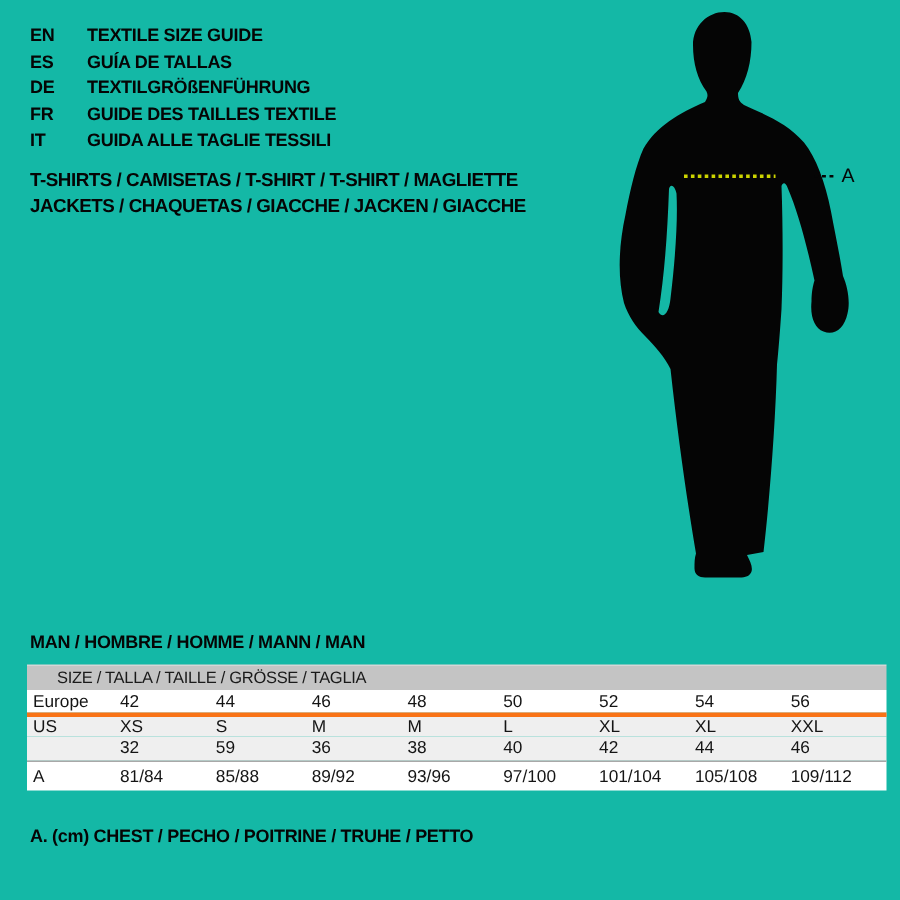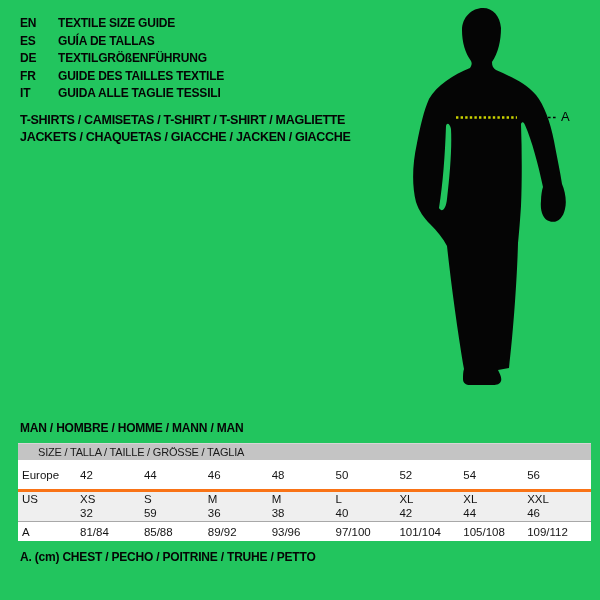--- a/index.html
+++ b/index.html
@@ -1,18 +1,18 @@
 <!DOCTYPE html>
 <html><head>
 <meta charset="utf-8">
 <style>
   * { margin:0; padding:0; box-sizing:border-box; }
   html,body { width:600px; height:600px; background:#ffffff; overflow:hidden;
               font-family:"Liberation Sans", sans-serif; color:#050505; }
-  #canvas { position:relative; width:600px; height:600px; background:#22c55e; }
+  #canvas { position:relative; width:600px; height:600px; background:#14b8a6; }
 
   
   .lang-list { position:absolute; left:20px; top:15px; }
   .lang-row { display:flex; line-height:17.5px; font-size:12px; font-weight:bold;
               letter-spacing:-0.2px; }
   .lang-code { width:38px; }
   .lang-label { white-space:nowrap; }
 
   
   .categories { position:absolute; left:20px; top:112px; }
@@ -28,21 +28,21 @@
   
   .section-title { position:absolute; left:20px; top:421px; font-size:12px;
                    font-weight:bold; letter-spacing:-0.2px; white-space:nowrap; }
 
   
   .size-table { position:absolute; left:18px; top:443px; width:573px;
                 border-top:1px solid #d6d6d6; }
   .t-header { height:16px; background:#c4c4c4; display:flex; align-items:center;
               padding-left:20px; font-size:11px; letter-spacing:-0.2px; color:#1a1a1a; }
   .t-row { display:flex; align-items:center; font-size:11.5px; color:#141414; }
-  .t-row.r-europe { height:29px; background:#ffffff; }
+  .t-row.r-europe { height:15px; background:#ffffff; }
   .t-row.r-us     { height:16px; background:#efefef; border-top:3px solid #f97316; }
   .t-row.r-alt    { height:16px; background:#efefef; }
   .t-row.r-a      { height:20px; background:#ffffff; border-top:1px solid #a8a8a8; }
   .t-label { width:62px; padding-left:4px; }
   .t-cell  { flex:1; }
 
   
   .footnote { position:absolute; left:20px; top:550px; font-size:12px;
               font-weight:bold; letter-spacing:-0.2px; white-space:nowrap; }
 </style>

